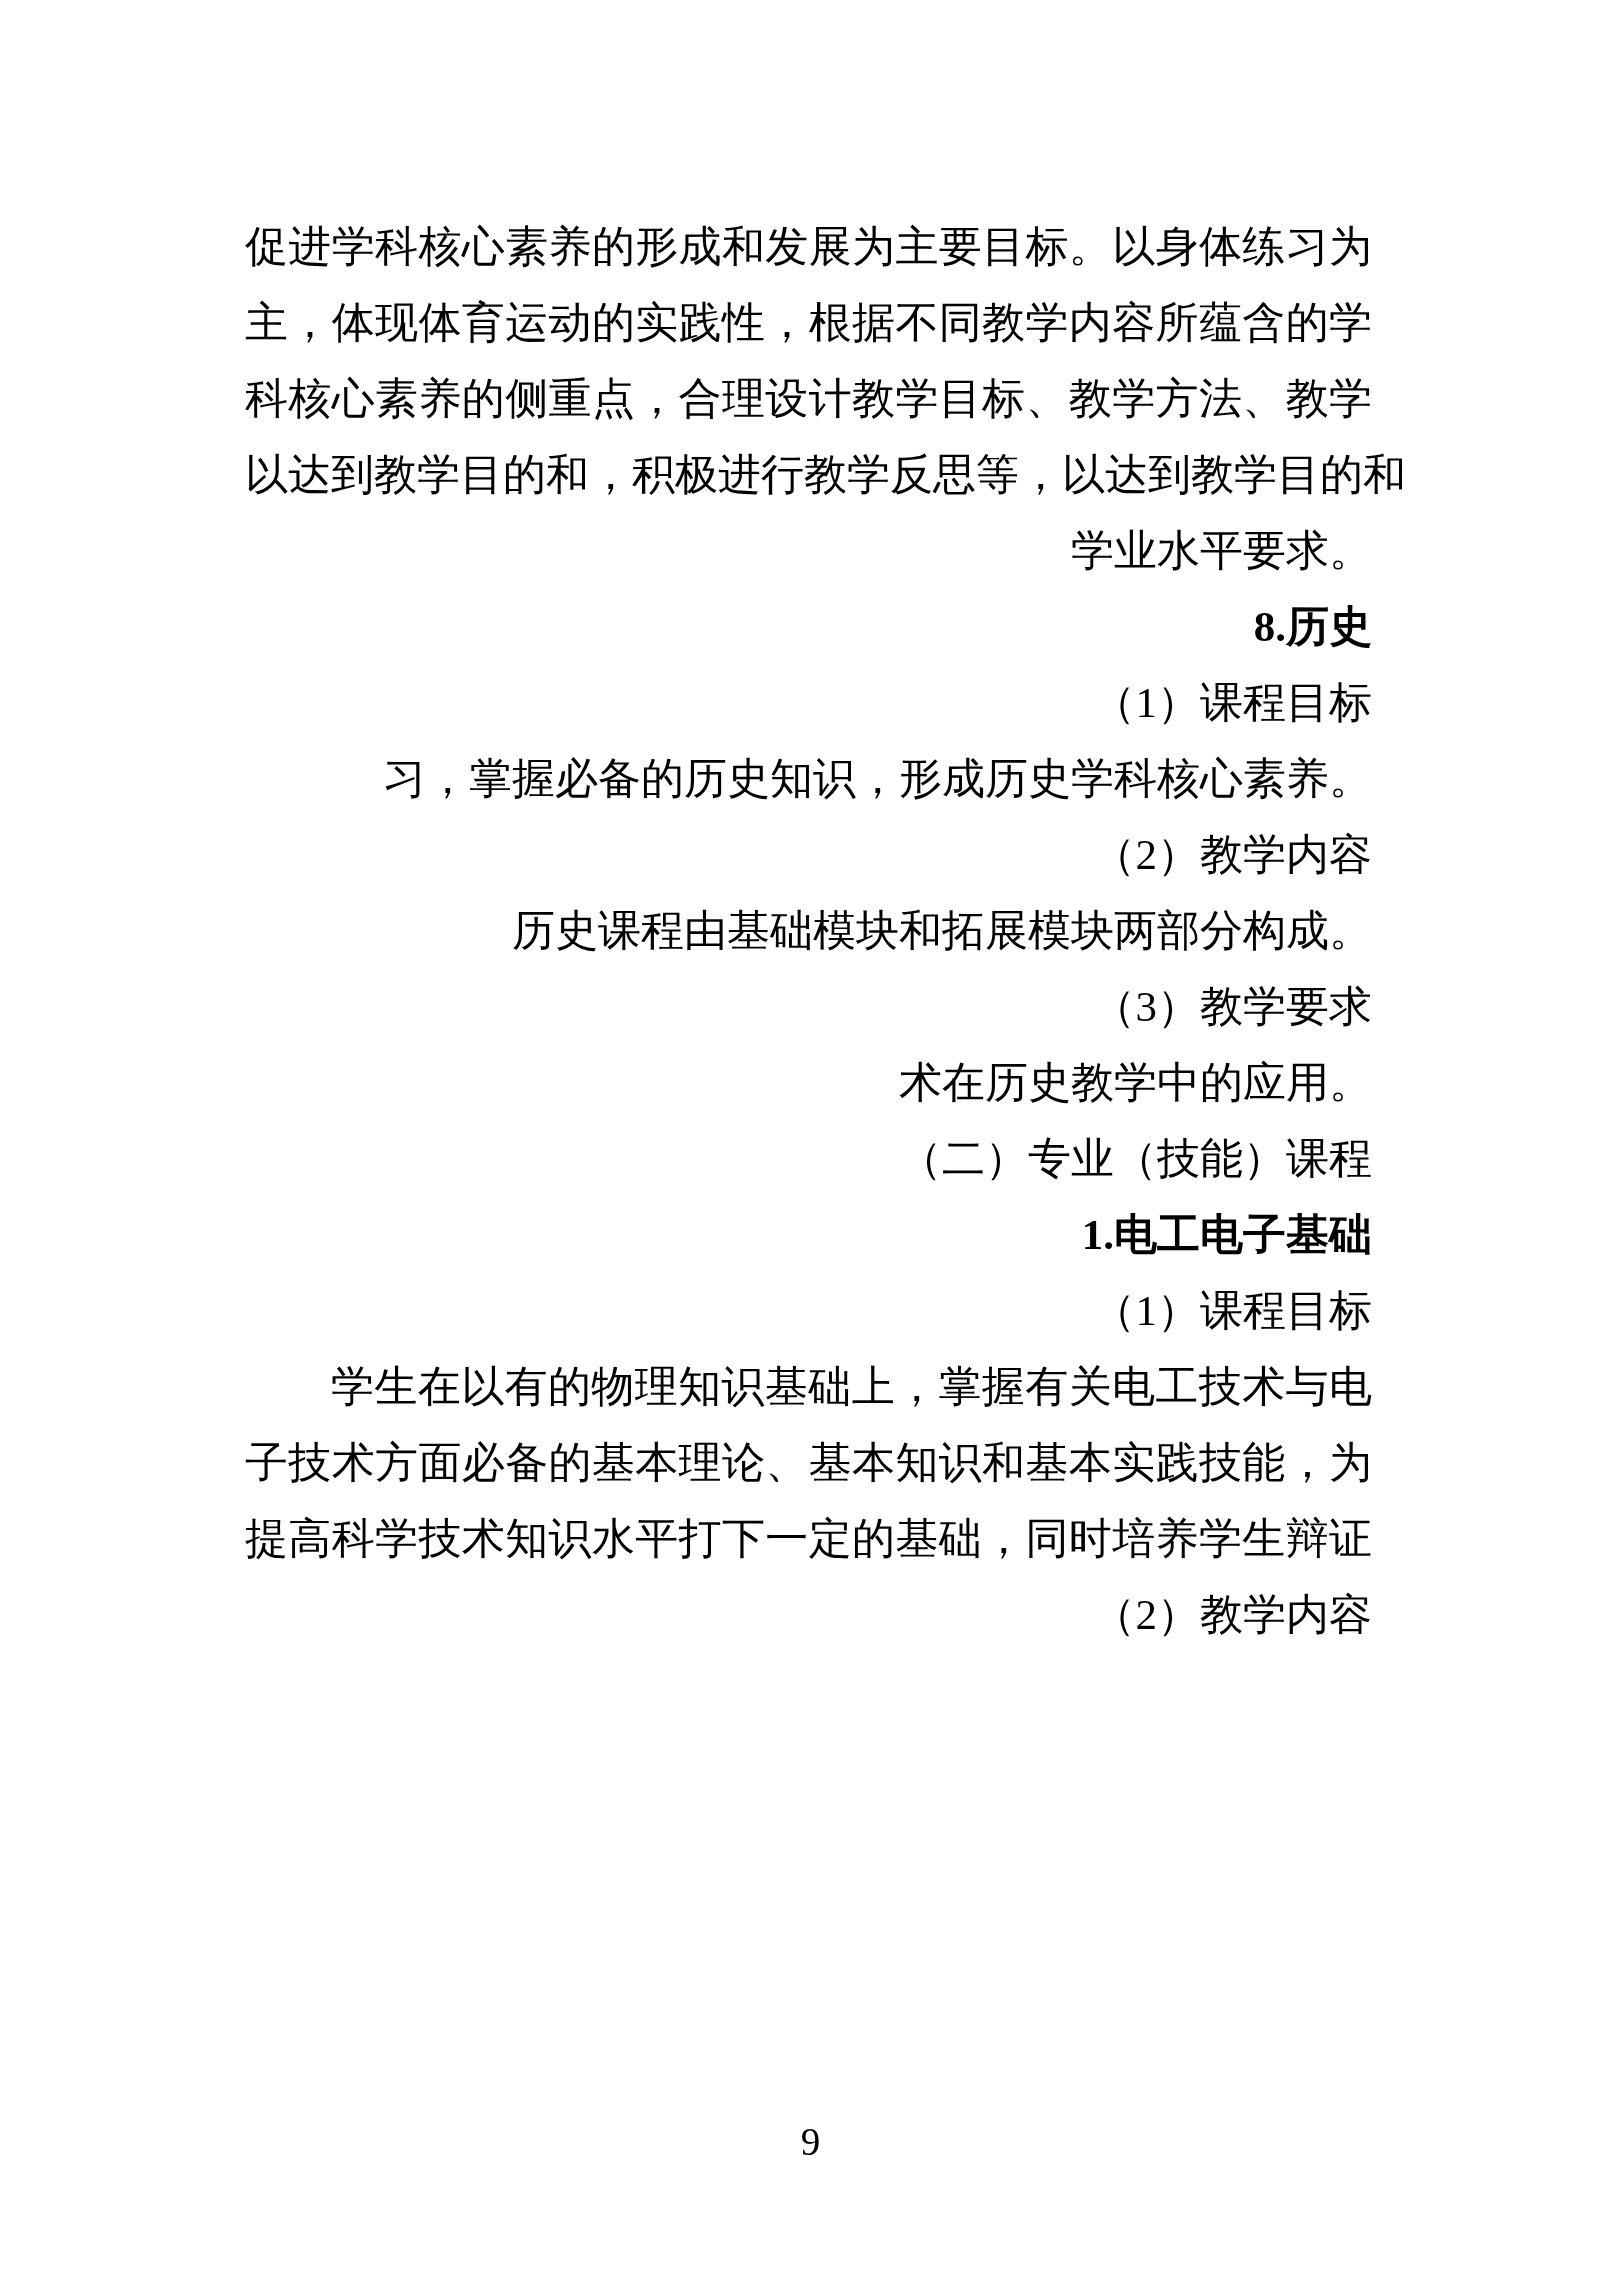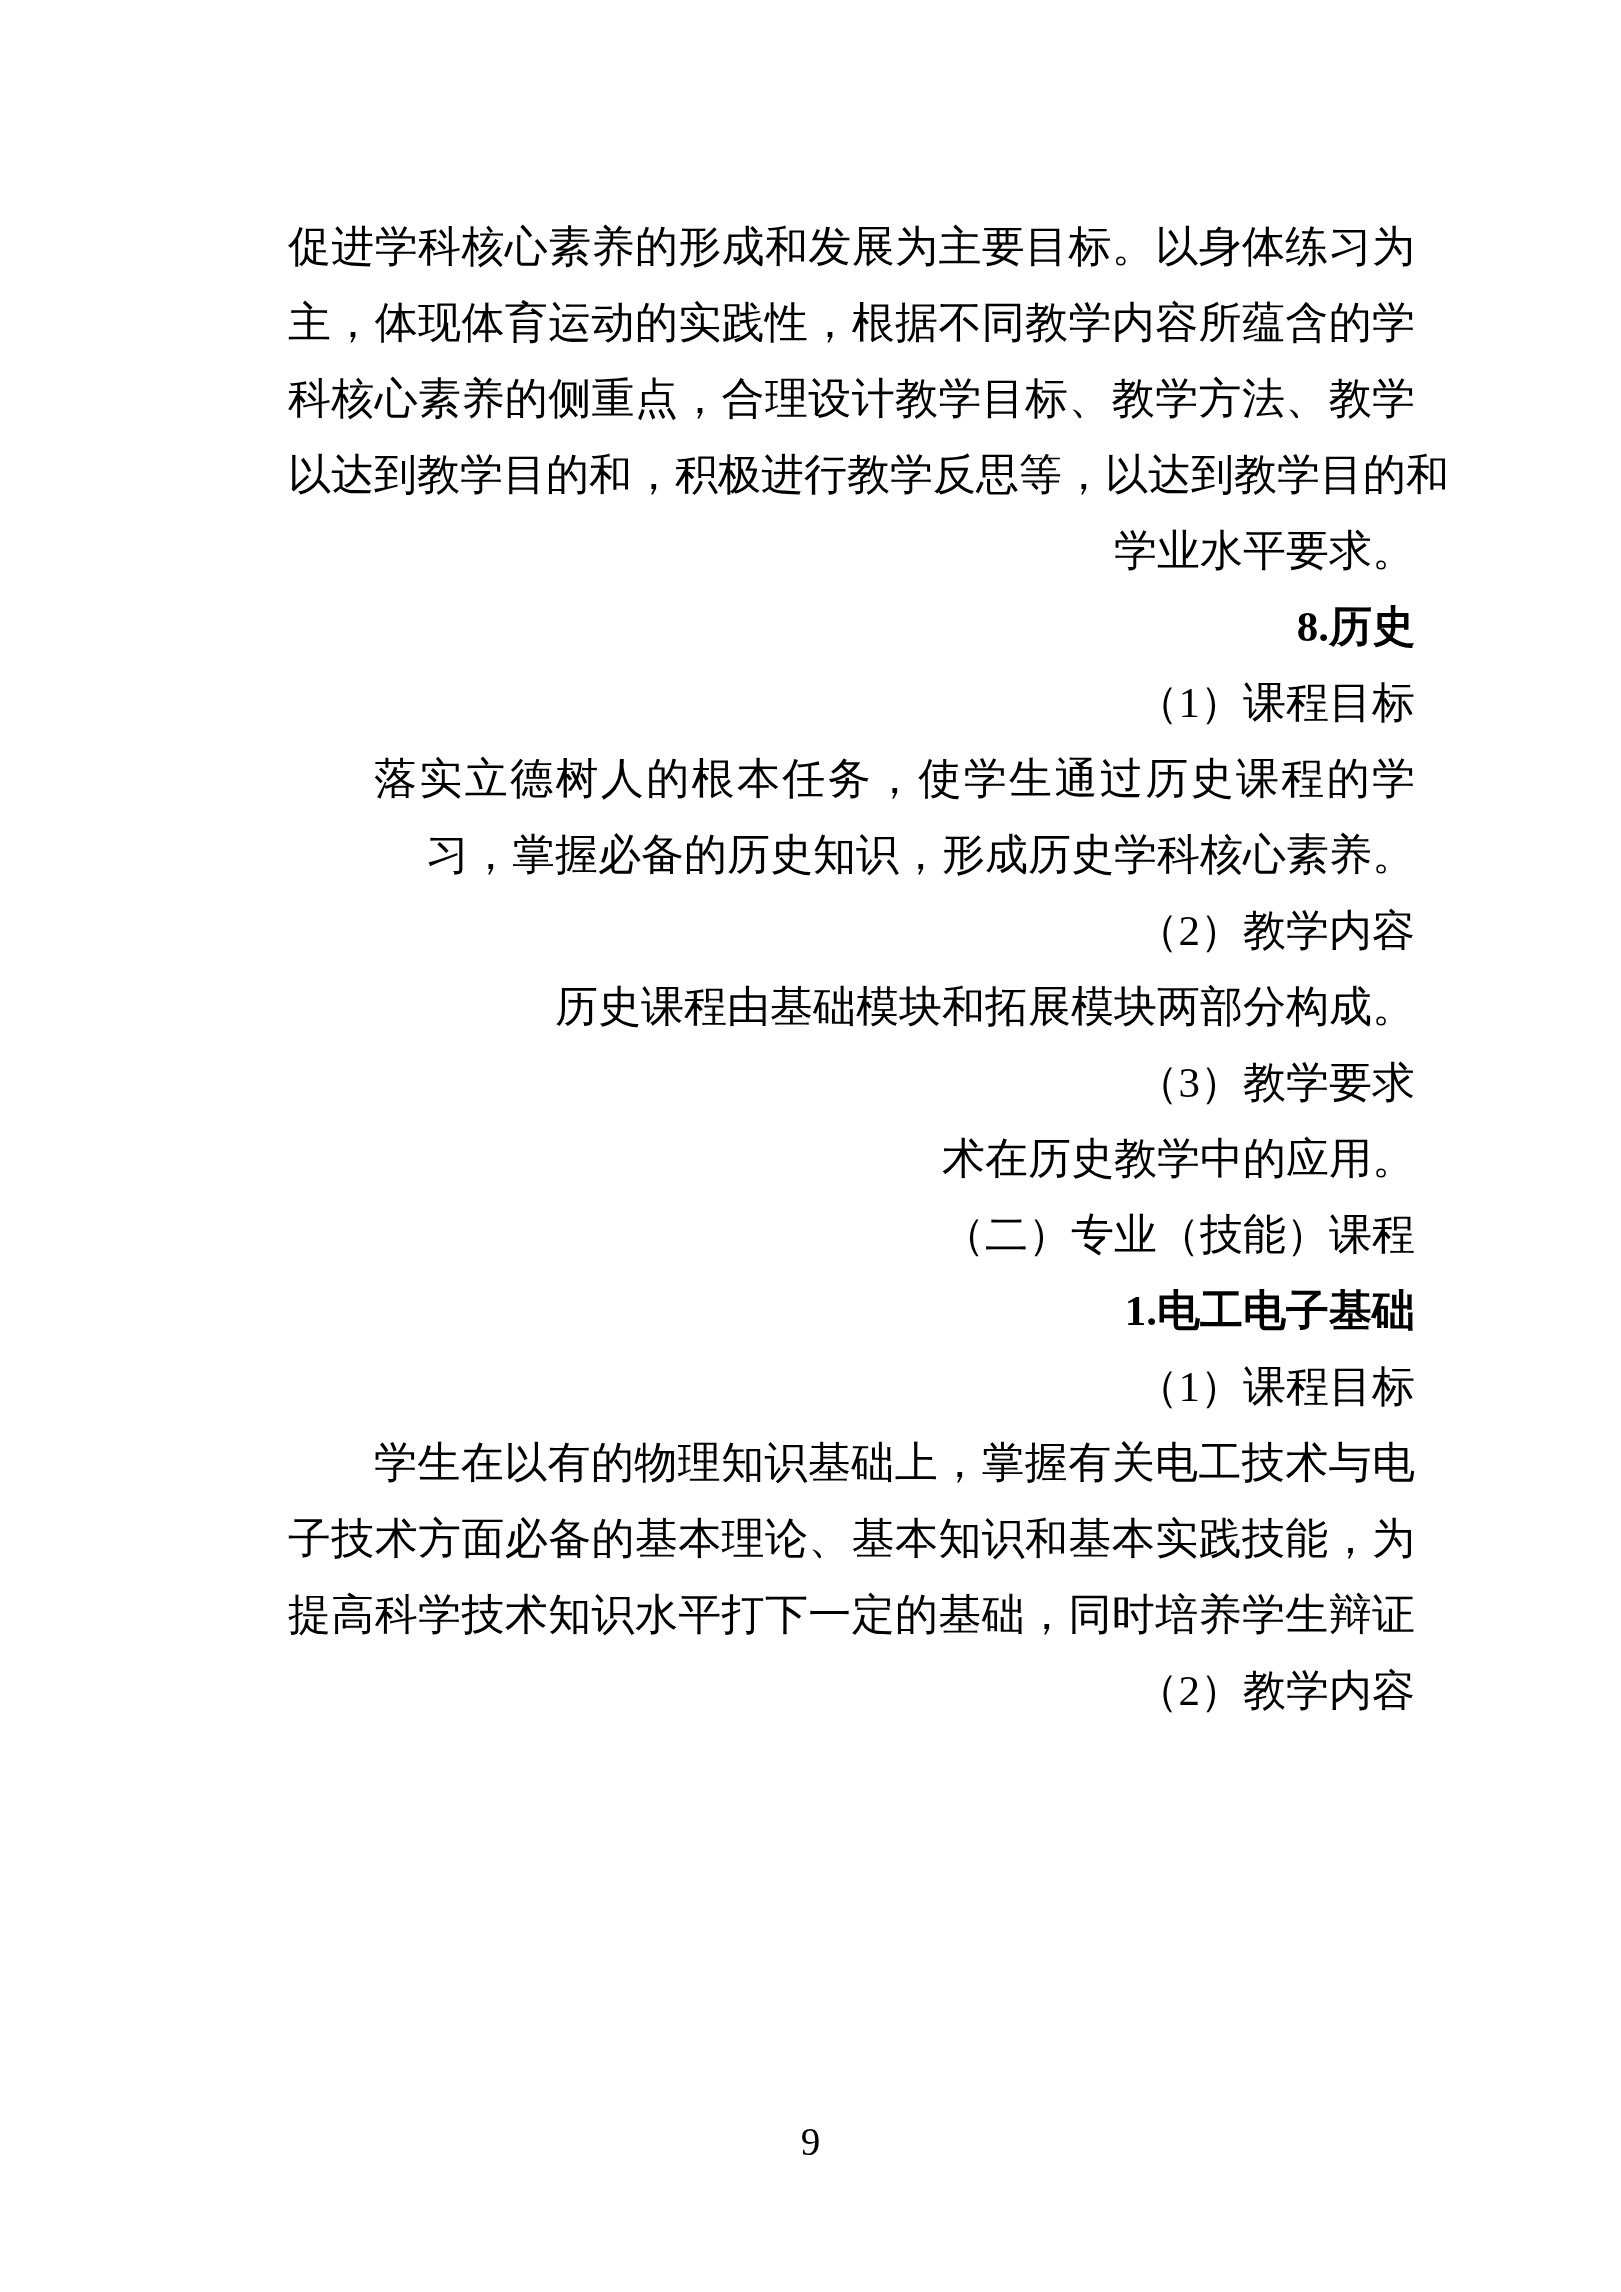--- a/index.html
+++ b/index.html
@@ -17,21 +17,20 @@
     overflow: hidden;
   }
   .text-block {
     position: absolute;
     left: 245px;
     top: 209px;
     width: 1127px;
     font-size: 43px;
     line-height: 76px;
     text-align: left;
-    margin-left: 43px;
   }
   .ln {
     white-space: nowrap;
     height: 76px;
     text-align: right;
   }
   .ln.fill {
     text-align: justify;
     text-align-last: justify;
   }
@@ -56,21 +55,20 @@
 
 <div class="page">
   <div class="text-block">
     <div class="ln fill">促进学科核心素养的形成和发展为主要目标。以身体练习为</div>
     <div class="ln fill">主，体现体育运动的实践性，根据不同教学内容所蕴含的学</div>
     <div class="ln fill">科核心素养的侧重点，合理设计教学目标、教学方法、教学</div>
     <div class="ln fill">以达到教学目的和，积极进行教学反思等，以达到教学目的和</div>
     <div class="ln">学业水平要求。</div>
     <div class="ln indent bold">8.历史</div>
     <div class="ln indent">（1）课程目标</div>
-    <div class="ln indent fill">落实立德树人的根本任务，使学生通过历史课程的学</div>
     <div class="ln">习，掌握必备的历史知识，形成历史学科核心素养。</div>
     <div class="ln indent">（2）教学内容</div>
     <div class="ln indent">历史课程由基础模块和拓展模块两部分构成。</div>
     <div class="ln indent">（3）教学要求</div>
     <div class="ln">术在历史教学中的应用。</div>
     <div class="ln indent">（二）专业（技能）课程</div>
     <div class="ln indent bold">1.电工电子基础</div>
     <div class="ln indent">（1）课程目标</div>
     <div class="ln indent fill">学生在以有的物理知识基础上，掌握有关电工技术与电</div>
     <div class="ln fill">子技术方面必备的基本理论、基本知识和基本实践技能，为</div>

